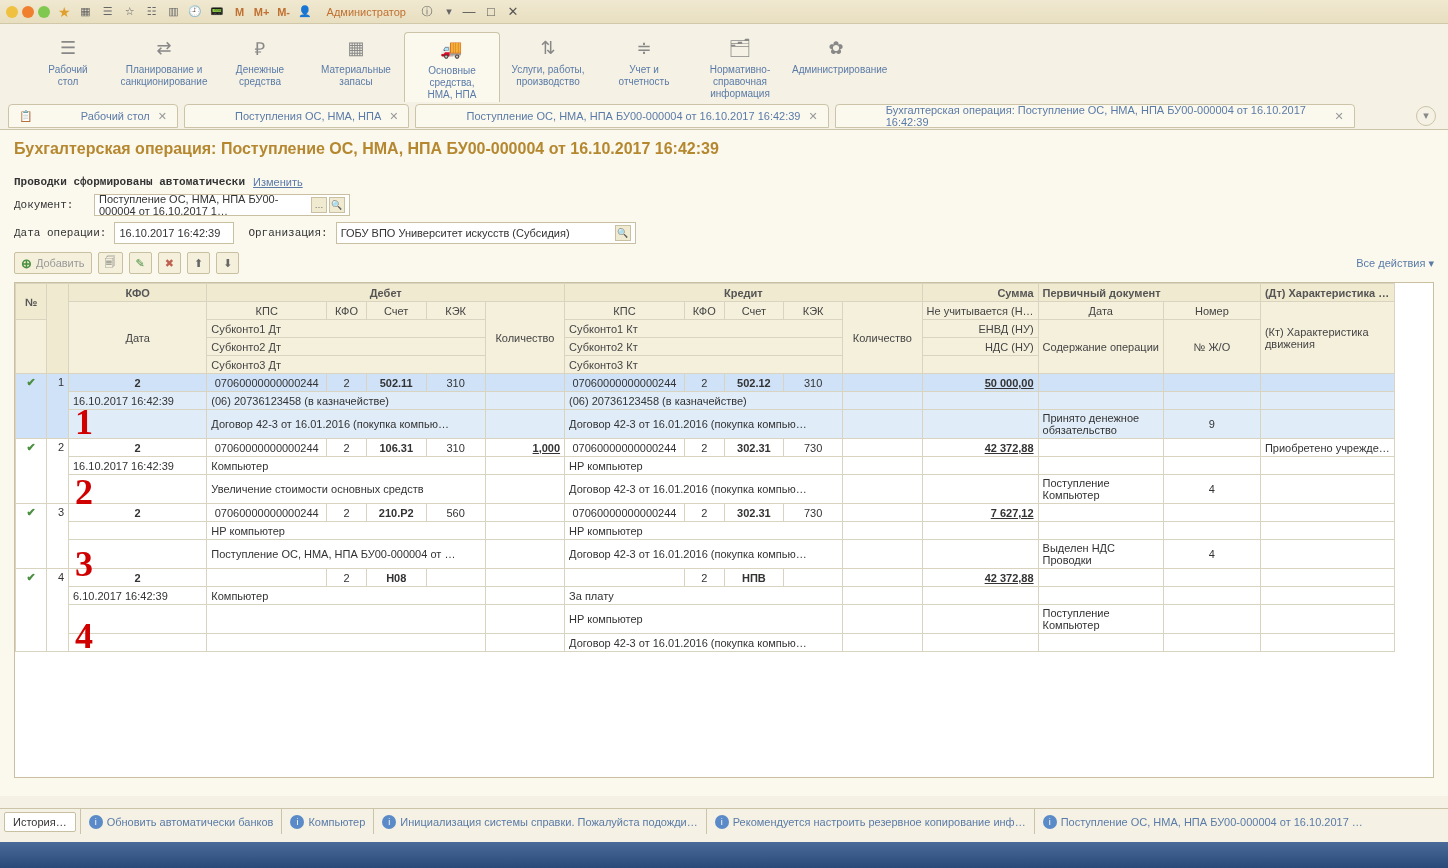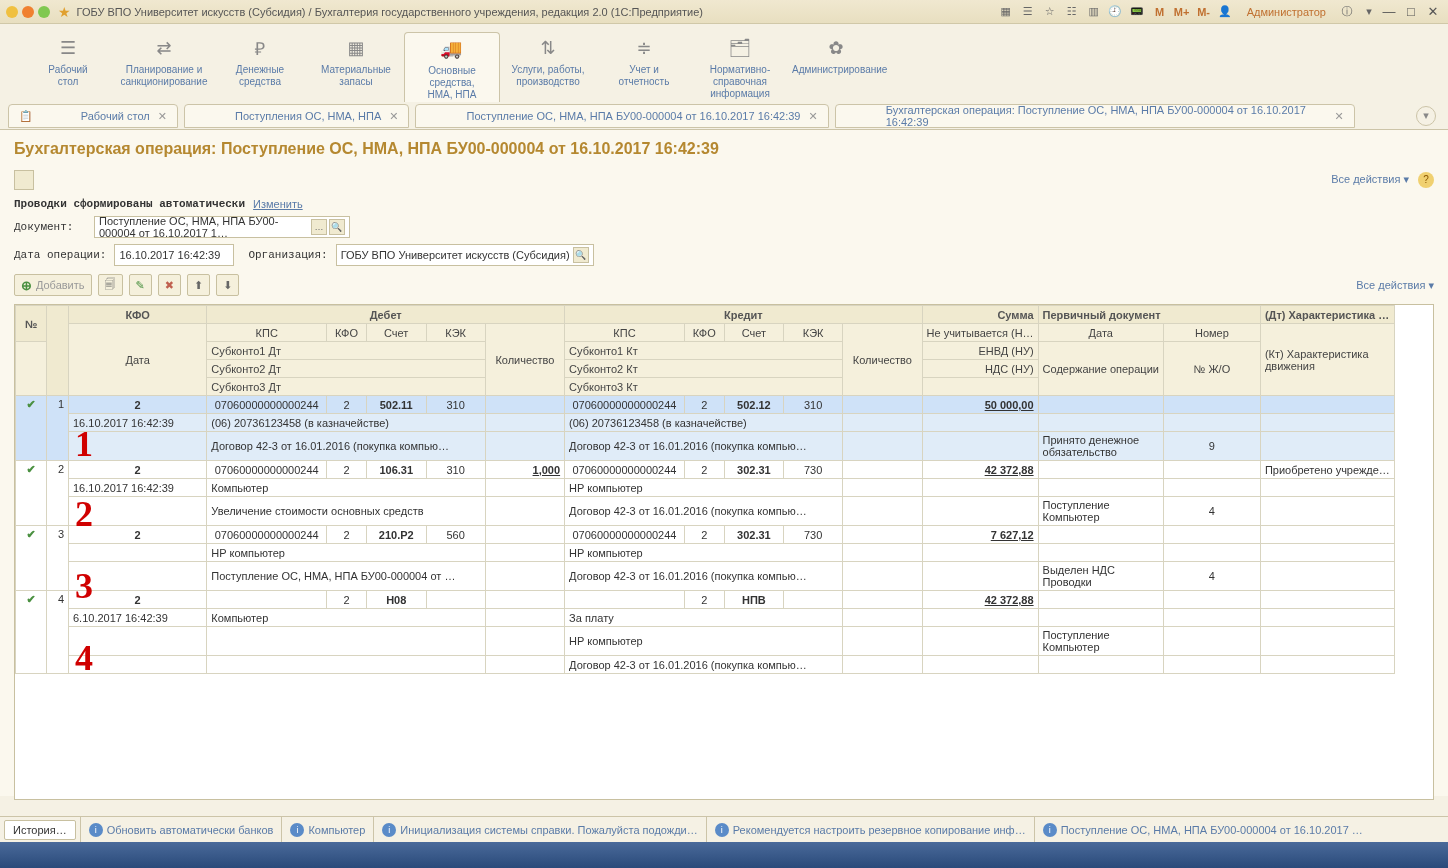--- a/index.html
+++ b/index.html
@@ -60,38 +60,37 @@
 .hdr1 th { background: #f0ead0; font-weight: bold; color: #555; }
 .selrow td { background: #cfe2f8; }
 .selrow2 td { background: #e0ecf8; }
 .ck { color: #4a9040; font-weight: bold; text-align: center; }
 .num { text-align: right; font-weight: bold; text-decoration: underline; }
 .b { font-weight: bold; }
 .c { text-align: center; }
 .marker { position: absolute; color: #d00000; font-size: 36px; font-weight: bold; pointer-events: none; z-index: 10; font-family: Georgia, serif; }
 
 
-.statusbar { position: absolute; bottom: 26px; left: 0; right: 0; height: 26px; background: #f5f1e4; border-top: 1px solid #ccc4a8; display: flex; align-items: center; }
+.statusbar { position: absolute; bottom: 34px; left: 0; right: 0; height: 26px; background: #f5f1e4; border-top: 1px solid #ccc4a8; display: flex; align-items: center; }
 .statusbar .sbtn { border: 1px solid #c8c0a0; background: #fff; height: 20px; padding: 0 8px; margin: 0 4px; display: flex; align-items: center; gap: 6px; cursor: pointer; border-radius: 2px; }
 .statusbar .sitem { display: flex; align-items: center; gap: 4px; padding: 0 8px; color: #5a7ba8; cursor: pointer; height: 100%; border-left: 1px solid #ccc4a8; }
 .statusbar .info { width: 14px; height: 14px; border-radius: 50%; background: #5a8bc8; color: #fff; text-align: center; line-height: 14px; font-size: 9px; }
 
 .taskbar { position: absolute; bottom: 0; left: 0; right: 0; height: 26px; background: linear-gradient(#4a6a9a, #2a4a7a); }
 
 .greyicon { width: 20px; height: 20px; background: #f0ead0; border: 1px solid #c8c0a0; display: inline-block; }
 </style>
 </head>
 <body>
 
 <div class="titlebar">
   <span class="dot yellow"></span>
   <span class="dot orange"></span>
   <span class="dot green"></span>
   <span class="star">★</span>
-  <span class="title">ГОБУ ВПО Университет искусств (Субсидия) / Бухгалтерия государственного учреждения, редакция 2.0  (1С:Предприятие)</span>
   <span class="tbicons">
     <span class="tbicon">▦</span>
     <span class="tbicon">☰</span>
     <span class="tbicon">☆</span>
     <span class="tbicon">☷</span>
     <span class="tbicon">▥</span>
     <span class="tbicon">🕘</span>
     <span class="tbicon">📟</span>
     <span class="tbicon m">M</span>
     <span class="tbicon m">M+</span>
@@ -163,27 +162,20 @@
       <span class="desk">Бухгалтерская операция: Поступление ОС, НМА, НПА БУ00-000004 от 16.10.2017 16:42:39</span>
       <span class="closex">✕</span>
     </div>
     <div class="tabexpand">▾</div>
   </div>
 
 <div class="content">
   <div style="display:flex; justify-content:space-between; align-items:center;">
     <div class="pagetitle">Бухгалтерская операция: Поступление ОС, НМА, НПА БУ00-000004 от 16.10.2017 16:42:39</div>
   </div>
-  <div style="display:flex; justify-content:space-between; align-items:center; margin-bottom:8px;">
-    <span class="greyicon"></span>
-    <span>
-      <span class="linkbtn"><span>Все действия</span> ▾</span>
-      <span class="helpcir">?</span>
-    </span>
-  </div>
 
   <div class="row">
     <span class="lbl b" style="font-weight:bold">Проводки сформированы автоматически</span>
     <span class="link2">Изменить</span>
   </div>
 
   <div class="row">
     <span class="lbl" style="width:72px">Документ:</span>
     <span class="input" style="width:256px">
       <span style="flex:1">Поступление ОС, НМА, НПА БУ00-000004 от 16.10.2017 1…</span>
@@ -191,21 +183,21 @@
       <span class="ibtn">🔍</span>
     </span>
   </div>
 
   <div class="row">
     <span class="lbl">Дата операции:</span>
     <span class="input" style="width:120px">
       <span>16.10.2017 16:42:39</span>
     </span>
     <span class="lbl" style="margin-left:6px">Организация:</span>
-    <span class="input" style="width:258px">
+    <span class="input" style="width:300px">
       <span style="flex:1">ГОБУ ВПО Университет искусств (Субсидия)</span>
       <span class="ibtn">🔍</span>
     </span>
   </div>
 
   <div class="toolbar">
     <span class="tbtn text">
         <span class="plus">⊕</span>
         <span style="color:#999">Добавить</span>
       </span>

